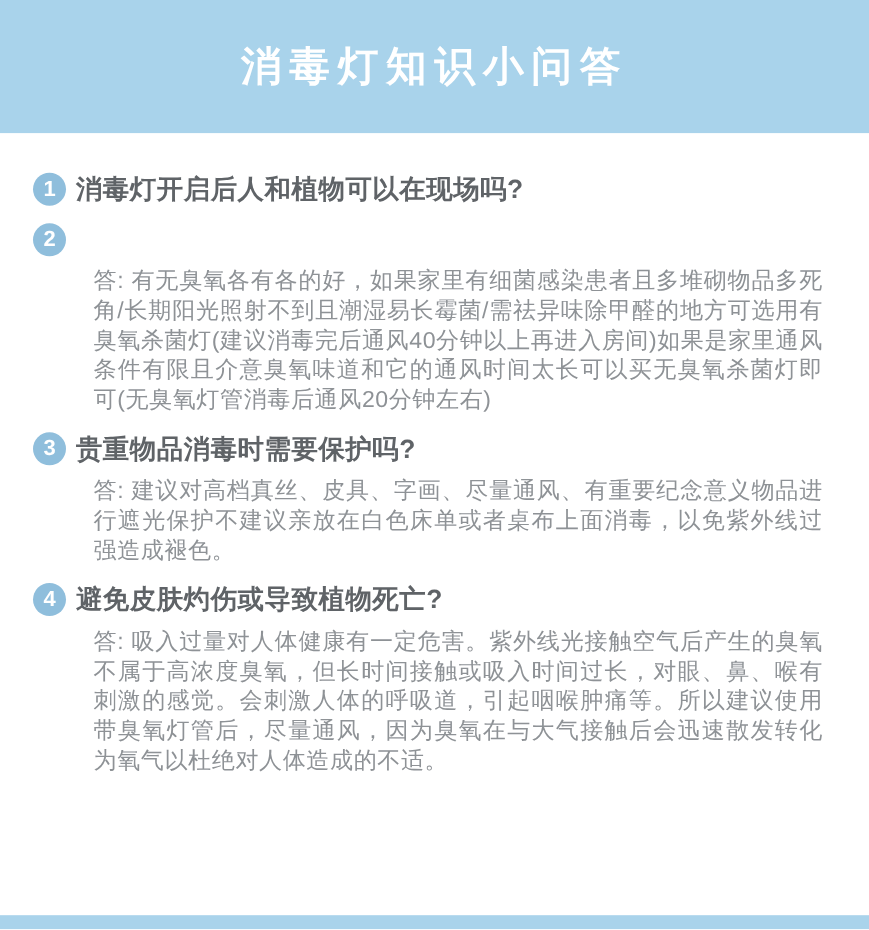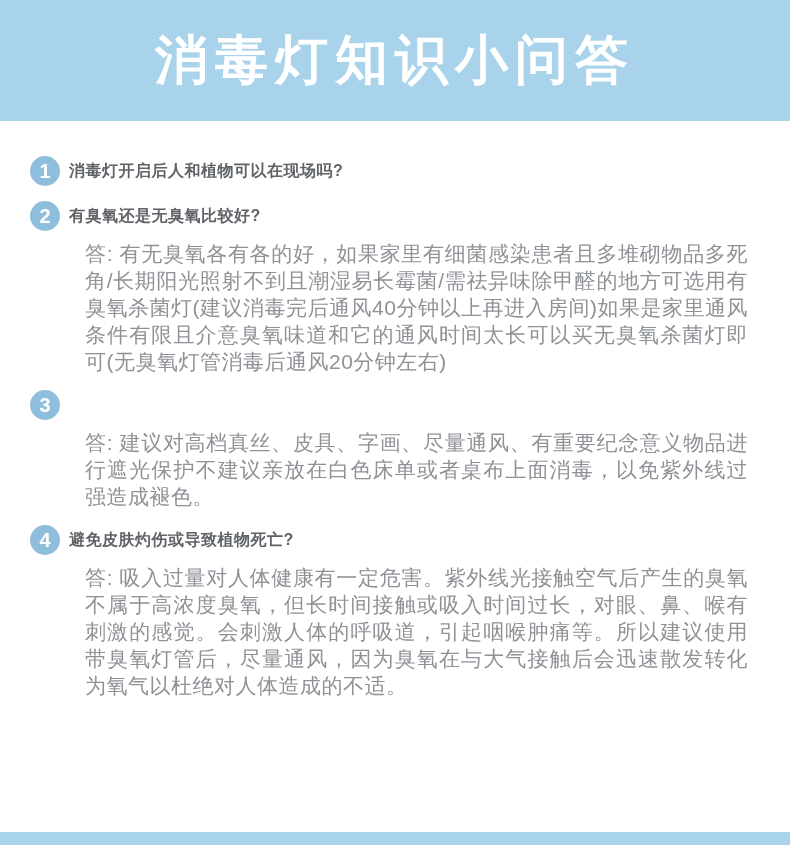--- a/index.html
+++ b/index.html
@@ -17,21 +17,21 @@
   }
   .header {
     height: 121px;
     background: #A9D3EB;
     display: flex;
     align-items: center;
     justify-content: center;
   }
   .page-title {
     color: #ffffff;
-    font-size: 53px;
+    font-size: 37px;
     font-weight: bold;
     letter-spacing: 7px;
     white-space: nowrap;
   }
   .faq-list {
     padding: 35px 42px 0 30px;
   }
   .faq-item {
     margin-bottom: 15px;
   }
@@ -48,21 +48,21 @@
     background: #8FBEDC;
     color: #ffffff;
     font-size: 20px;
     font-weight: bold;
     display: flex;
     align-items: center;
     justify-content: center;
     line-height: 1;
   }
   .question {
-    font-size: 16px;
+    font-size: 24px;
     font-weight: bold;
     color: #5F6367;
     letter-spacing: 0.5px;
   }
   .answer {
     margin: 9px 0 0 55px;
     font-size: 21px;
     line-height: 27px;
     color: #8E9296;
     text-align: justify;
@@ -91,28 +91,28 @@
     <section class="faq-item">
       <div class="q-row">
         <span class="badge">1</span>
         <h2 class="question">消毒灯开启后人和植物可以在现场吗?</h2>
       </div>
     </section>
 
     <section class="faq-item">
       <div class="q-row">
         <span class="badge">2</span>
-        <h2 class="question">有臭氧还是无臭氧比较好?</h2>
       </div>
       <p class="answer">答: 有无臭氧各有各的好，如果家里有细菌感染患者且多堆砌物品多死角/长期阳光照射不到且潮湿易长霉菌/需祛异味除甲醛的地方可选用有臭氧杀菌灯(建议消毒完后通风40分钟以上再进入房间)如果是家里通风条件有限且介意臭氧味道和它的通风时间太长可以买无臭氧杀菌灯即可(无臭氧灯管消毒后通风20分钟左右)</p>
     </section>
 
     <section class="faq-item">
       <div class="q-row">
         <span class="badge">3</span>
+        <h2 class="question">贵重物品消毒时需要保护吗?</h2>
       </div>
       <p class="answer">答: 建议对高档真丝、皮具、字画、尽量通风、有重要纪念意义物品进行遮光保护不建议亲放在白色床单或者桌布上面消毒，以免紫外线过强造成褪色。</p>
     </section>
 
     <section class="faq-item">
       <div class="q-row">
         <span class="badge">4</span>
         <h2 class="question">避免皮肤灼伤或导致植物死亡?</h2>
       </div>
       <p class="answer">答: 吸入过量对人体健康有一定危害。紫外线光接触空气后产生的臭氧不属于高浓度臭氧，但长时间接触或吸入时间过长，对眼、鼻、喉有刺激的感觉。会刺激人体的呼吸道，引起咽喉肿痛等。所以建议使用带臭氧灯管后，尽量通风，因为臭氧在与大气接触后会迅速散发转化为氧气以杜绝对人体造成的不适。</p>

